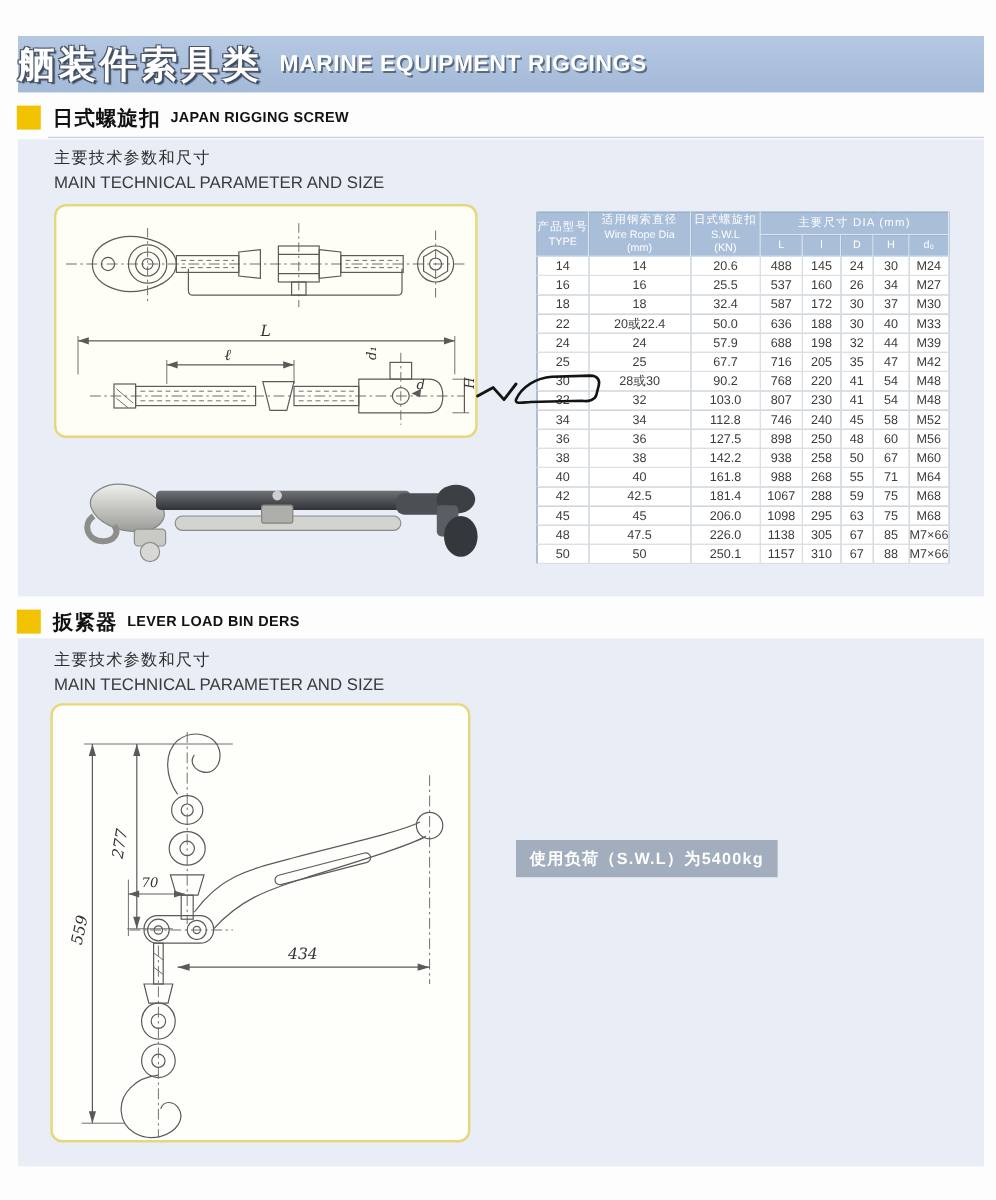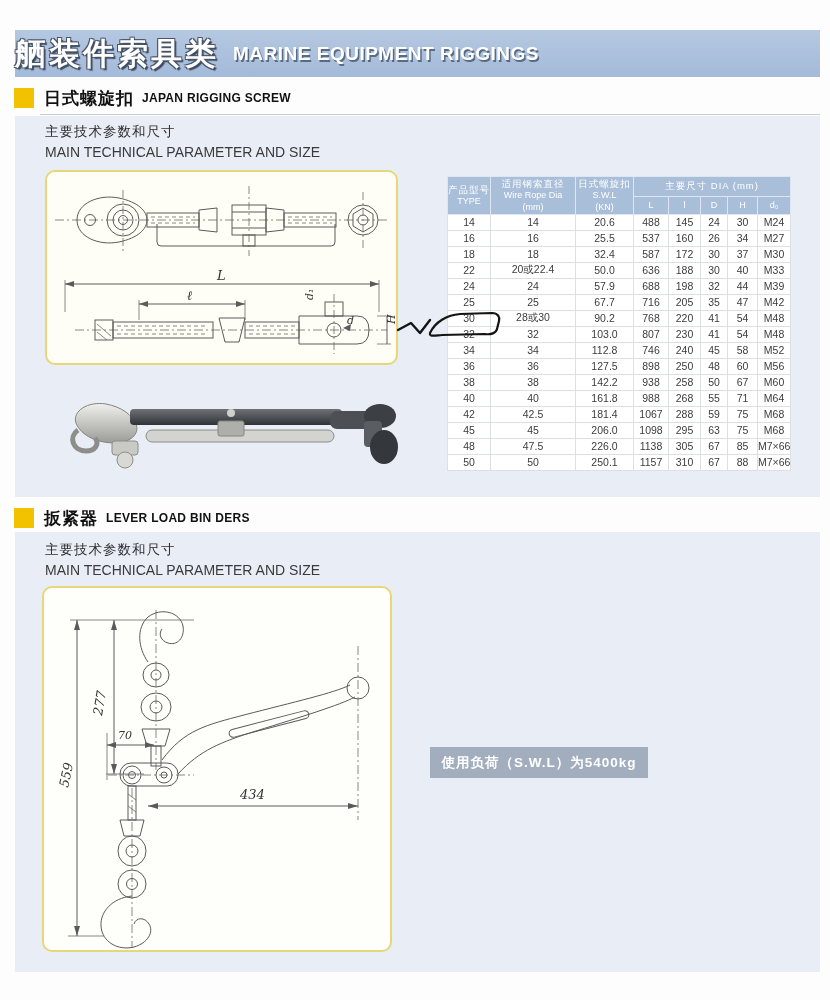--- a/index.html
+++ b/index.html
@@ -49,21 +49,21 @@
     font-size:9px;line-height:1.25;border:1px solid #dde6f1;padding:1px 0;text-align:center;
   }
   table.spec th .big{font-size:9.5px;letter-spacing:1px;}
   table.spec td{
     font-size:10.5px;color:#3c3c3c;text-align:center;height:15px;
     border:1px solid #dcdfe4;padding:0;background:#fff;white-space:nowrap;
   }
 
   
   .swl-band{
-    left:430px;top:747px;width:218px;height:31px;background:#a2adbe;
+    left:430px;top:700px;width:218px;height:31px;background:#a2adbe;
     display:flex;align-items:center;justify-content:center;
     color:#fff;font-size:13.5px;font-weight:bold;letter-spacing:1px;
   }
 
   
   .ln{stroke:#5a5a5a;fill:none;stroke-width:1;}
   .lnT{stroke:#6a6a6a;fill:none;stroke-width:.8;}
   .dim{font-family:"DejaVu Serif",serif;font-style:italic;font-size:13px;fill:#333;}
   .dimS{font-family:"DejaVu Serif",serif;font-style:italic;font-size:11px;fill:#333;}
 </style>

